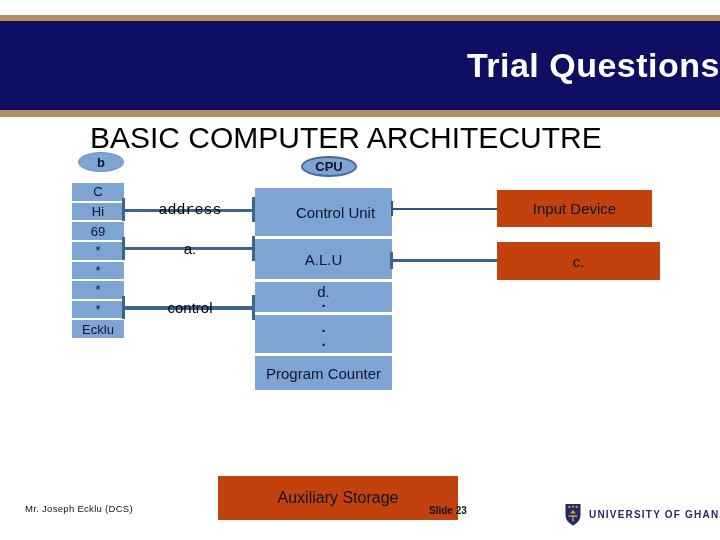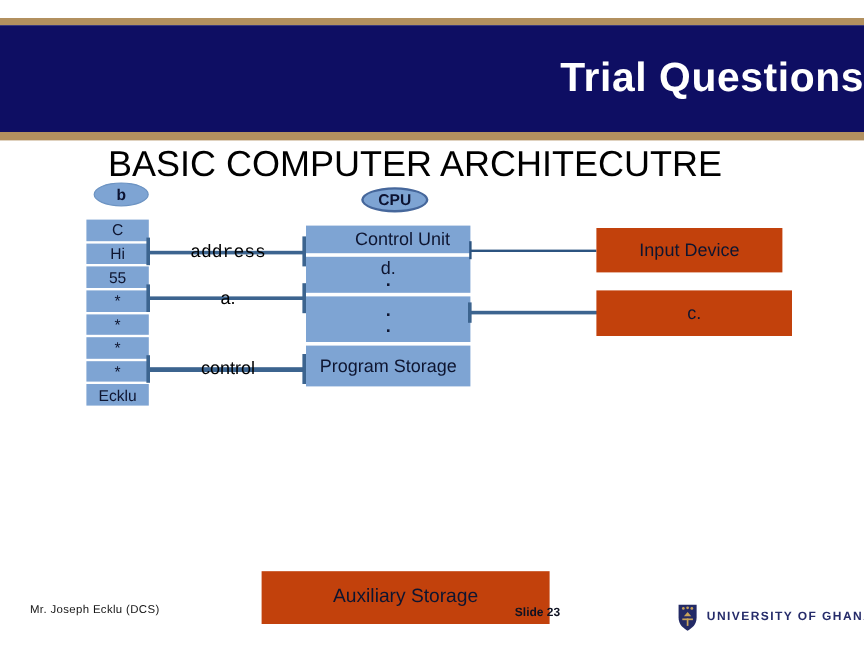--- a/index.html
+++ b/index.html
@@ -29,21 +29,21 @@
   
   .hline{position:absolute;background:#3c648f;}
   .tick{position:absolute;background:#3c648f;}
   .line-label{position:absolute;width:80px;text-align:center;font-size:15px;color:#000;
     line-height:15px;z-index:3;}
   
   .cpu-block{position:absolute;left:255px;top:188px;width:137px;
     display:flex;flex-direction:column;gap:3px;}
   .cpu-sec{background:#7ea4d3;display:flex;align-items:center;justify-content:center;
     font-size:15px;font-weight:500;color:#0e1530;}
-  .sec-cu{height:23px;padding-left:24px;} .sec-alu{height:40px;}
+  .sec-cu{height:48px;padding-left:24px;} .sec-alu{height:40px;}
   .sec-d{height:30px;flex-direction:column;justify-content:flex-start;padding-top:3px;box-sizing:border-box;}
   .sec-d .dline{line-height:13px;}
   .sec-d .dot{line-height:7px;font-weight:bold;}
   .sec-dots{height:38px;flex-direction:column;justify-content:space-evenly;}
   .sec-dots .dot{line-height:6px;font-weight:bold;}
   .sec-pc{height:34px;}
   
   .blue-box{position:absolute;background:#c2410c;display:flex;align-items:center;justify-content:center;
     font-size:15px;font-weight:500;color:#0e1530;}
   .input-device{left:497px;top:190px;width:155px;height:37px;}
@@ -67,21 +67,21 @@
   <div class="tan-bottom"></div>
 
   <div class="heading">BASIC COMPUTER ARCHITECUTRE</div>
 
   <div class="oval oval-b">b</div>
   <div class="oval oval-cpu">CPU</div>
 
   <div class="memory">
     <div class="mem-row">C</div>
     <div class="mem-row">Hi</div>
-    <div class="mem-row">55</div>
+    <div class="mem-row">69</div>
     <div class="mem-row">*</div>
     <div class="mem-row">*</div>
     <div class="mem-row">*</div>
     <div class="mem-row">*</div>
     <div class="mem-row">Ecklu</div>
   </div>
 
   <div class="hline" style="left:124px;top:209px;width:131px;height:3px;"></div>
   <div class="tick" style="left:122px;top:198px;width:3px;height:23px;"></div>
   <div class="tick" style="left:252px;top:197px;width:3px;height:25px;"></div>
@@ -92,29 +92,30 @@
   <div class="tick" style="left:252px;top:236px;width:3px;height:25px;"></div>
   <div class="line-label" style="left:150px;top:241px;">a.</div>
 
   <div class="hline" style="left:124px;top:306px;width:131px;height:4px;"></div>
   <div class="tick" style="left:122px;top:296px;width:3px;height:23px;"></div>
   <div class="tick" style="left:252px;top:295px;width:3px;height:25px;"></div>
   <div class="line-label" style="left:150px;top:300px;">control</div>
 
   <div class="cpu-block">
     <div class="cpu-sec sec-cu">Control Unit</div>
+    <div class="cpu-sec sec-alu">A.L.U</div>
     <div class="cpu-sec sec-d">
       <span class="dline">d.</span>
       <span class="dot">.</span>
     </div>
     <div class="cpu-sec sec-dots">
       <span class="dot">.</span>
       <span class="dot">.</span>
     </div>
-    <div class="cpu-sec sec-pc">Program Storage</div>
+    <div class="cpu-sec sec-pc">Program Counter</div>
   </div>
 
   <div class="hline" style="left:392px;top:208px;width:105px;height:2px;background:#2c5480;"></div>
   <div class="tick" style="left:391px;top:201px;width:2px;height:15px;background:#2c5480;"></div>
 
   <div class="hline" style="left:391px;top:259px;width:107px;height:3px;"></div>
   <div class="tick" style="left:390px;top:252px;width:3px;height:17px;"></div>
 
   <div class="blue-box input-device">Input Device</div>
   <div class="blue-box c-box">c.</div>

